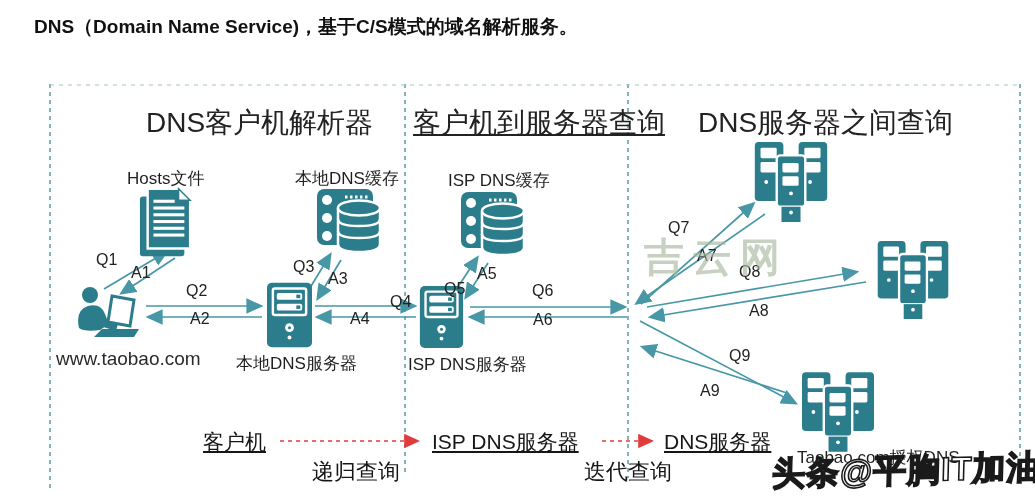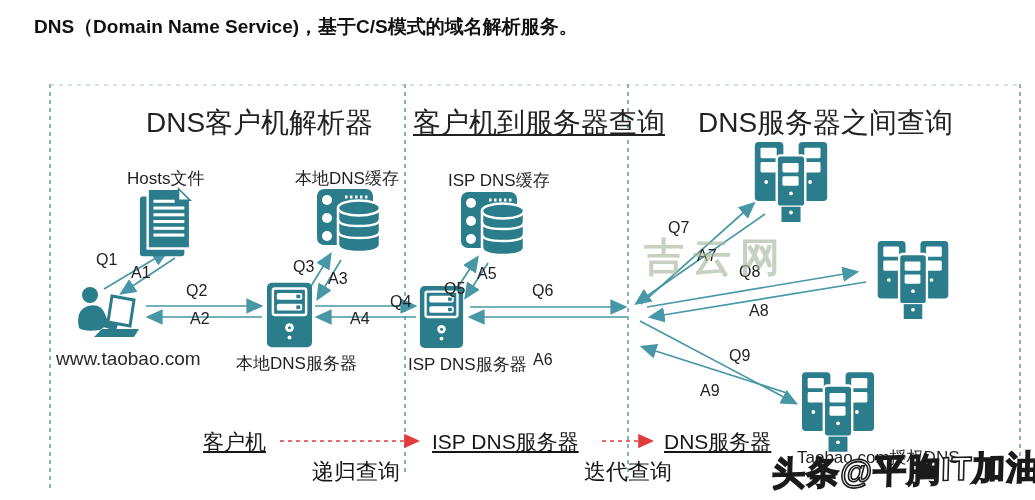--- a/index.html
+++ b/index.html
@@ -90,21 +90,21 @@
   <span class="abs txt qa" style="left:131px;top:264px;">A1</span>
   <span class="abs txt qa" style="left:186px;top:282px;">Q2</span>
   <span class="abs txt qa" style="left:190px;top:310px;">A2</span>
   <span class="abs txt qa" style="left:293px;top:258px;">Q3</span>
   <span class="abs txt qa" style="left:328px;top:270px;">A3</span>
   <span class="abs txt qa" style="left:350px;top:293px;margin-left:40px;">Q4</span>
   <span class="abs txt qa" style="left:350px;top:310px;">A4</span>
   <span class="abs txt qa" style="left:444px;top:251px;margin-top:29px;">Q5</span>
   <span class="abs txt qa" style="left:477px;top:265px;">A5</span>
   <span class="abs txt qa" style="left:532px;top:282px;">Q6</span>
-  <span class="abs txt qa" style="left:533px;top:311px;margin-top:40px;">A6</span>
+  <span class="abs txt qa" style="left:533px;top:311px;">A6</span>
   <span class="abs txt qa" style="left:668px;top:219px;">Q7</span>
   <span class="abs txt qa" style="left:697px;top:247px;">A7</span>
   <span class="abs txt qa" style="left:739px;top:263px;">Q8</span>
   <span class="abs txt qa" style="left:749px;top:302px;">A8</span>
   <span class="abs txt qa" style="left:729px;top:347px;">Q9</span>
   <span class="abs txt qa" style="left:700px;top:382px;">A9</span>
 
   <div class="abs txt flow-lbl" style="left:203px;top:428px;">客户机</div>
   <div class="abs txt flow-lbl" style="left:432px;top:428px;">ISP DNS服务器</div>
   <div class="abs txt flow-lbl" style="left:664px;top:428px;">DNS服务器</div>

